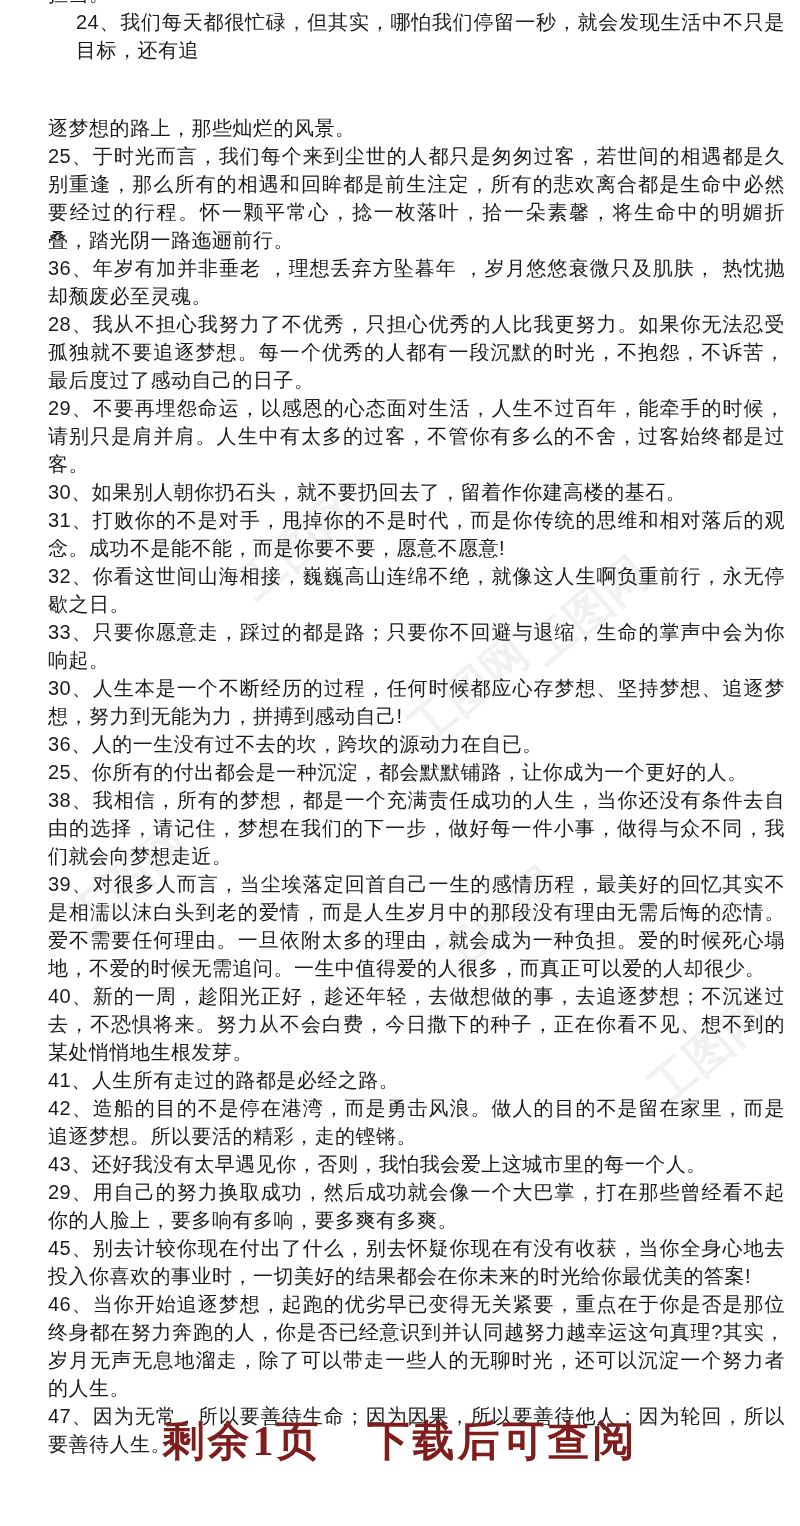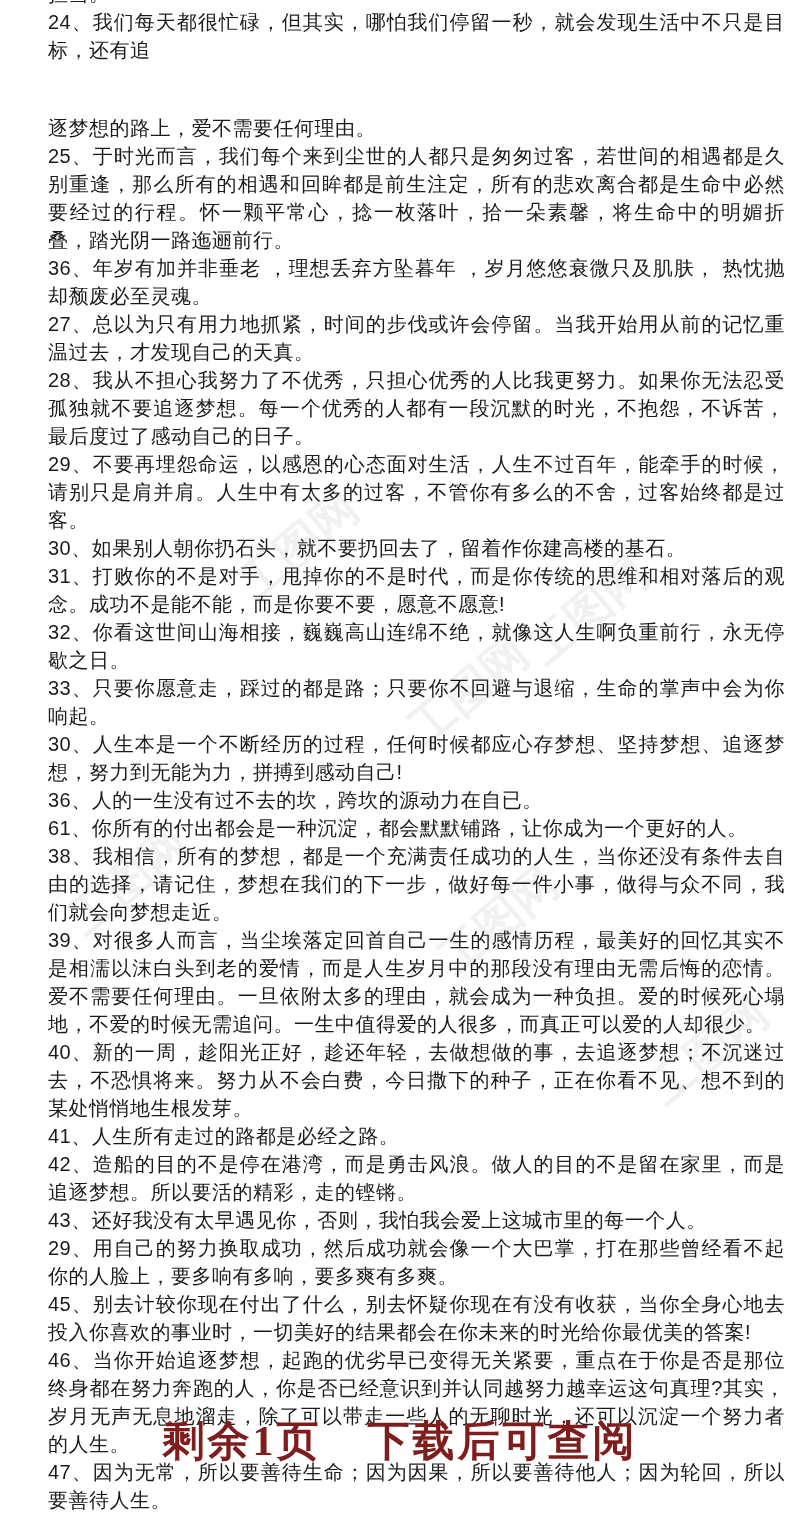--- a/index.html
+++ b/index.html
@@ -22,20 +22,21 @@
     line-height:28px;
     text-align:justify;
     letter-spacing:0.5px;
     word-break:break-all;
   }
   p.partial{
     margin-top:-20px; 
   }
   p.gap-after{
     margin-bottom:50px; 
+    margin-left:28px;
   }
   .watermark{
     position:absolute;
     font-size:46px;
     font-weight:bold;
     color:#000;
     opacity:0.05;
     transform:rotate(-40deg);
     white-space:nowrap;
     pointer-events:none;
@@ -66,33 +67,32 @@
   <span class="watermark" style="left:520px;top:580px;">工图网</span>
   <span class="watermark" style="left:400px;top:660px;">工图网</span>
   <span class="watermark" style="left:60px;top:850px;">工图网</span>
   <span class="watermark" style="left:430px;top:890px;">工图网</span>
   <span class="watermark" style="left:640px;top:1020px;">工图网</span>
 
   <div class="content">
     <p class="quote partial">担当。</p>
     <div id="quotes">
         <p class="quote gap-after">24、我们每天都很忙碌，但其实，哪怕我们停留一秒，就会发现生活中不只是目标，还有追</p>
-        <p class="quote">逐梦想的路上，爱不需要任何理由。</p>
+        <p class="quote">逐梦想的路上，那些灿烂的风景。</p>
         <p class="quote">25、于时光而言，我们每个来到尘世的人都只是匆匆过客，若世间的相遇都是久别重逢，那么所有的相遇和回眸都是前生注定，所有的悲欢离合都是生命中必然要经过的行程。怀一颗平常心，捻一枚落叶，拾一朵素馨，将生命中的明媚折叠，踏光阴一路迤逦前行。</p>
         <p class="quote">36、年岁有加并非垂老 ，理想丢弃方坠暮年 ，岁月悠悠衰微只及肌肤， 热忱抛却颓废必至灵魂。</p>
-        <p class="quote">27、总以为只有用力地抓紧，时间的步伐或许会停留。当我开始用从前的记忆重温过去，才发现自己的天真。</p>
         <p class="quote">28、我从不担心我努力了不优秀，只担心优秀的人比我更努力。如果你无法忍受孤独就不要追逐梦想。每一个优秀的人都有一段沉默的时光，不抱怨，不诉苦，最后度过了感动自己的日子。</p>
         <p class="quote">29、不要再埋怨命运，以感恩的心态面对生活，人生不过百年，能牵手的时候，请别只是肩并肩。人生中有太多的过客，不管你有多么的不舍，过客始终都是过客。</p>
         <p class="quote">30、如果别人朝你扔石头，就不要扔回去了，留着作你建高楼的基石。</p>
         <p class="quote">31、打败你的不是对手，甩掉你的不是时代，而是你传统的思维和相对落后的观念。成功不是能不能，而是你要不要，愿意不愿意!</p>
         <p class="quote">32、你看这世间山海相接，巍巍高山连绵不绝，就像这人生啊负重前行，永无停歇之日。</p>
         <p class="quote">33、只要你愿意走，踩过的都是路；只要你不回避与退缩，生命的掌声中会为你响起。</p>
         <p class="quote">30、人生本是一个不断经历的过程，任何时候都应心存梦想、坚持梦想、追逐梦想，努力到无能为力，拼搏到感动自己!</p>
         <p class="quote">36、人的一生没有过不去的坎，跨坎的源动力在自已。</p>
-        <p class="quote">61、你所有的付出都会是一种沉淀，都会默默铺路，让你成为一个更好的人。</p>
+        <p class="quote">25、你所有的付出都会是一种沉淀，都会默默铺路，让你成为一个更好的人。</p>
         <p class="quote">38、我相信，所有的梦想，都是一个充满责任成功的人生，当你还没有条件去自由的选择，请记住，梦想在我们的下一步，做好每一件小事，做得与众不同，我们就会向梦想走近。</p>
         <p class="quote">39、对很多人而言，当尘埃落定回首自己一生的感情历程，最美好的回忆其实不是相濡以沫白头到老的爱情，而是人生岁月中的那段没有理由无需后悔的恋情。爱不需要任何理由。一旦依附太多的理由，就会成为一种负担。爱的时候死心塌地，不爱的时候无需追问。一生中值得爱的人很多，而真正可以爱的人却很少。</p>
         <p class="quote">40、新的一周，趁阳光正好，趁还年轻，去做想做的事，去追逐梦想；不沉迷过去，不恐惧将来。努力从不会白费，今日撒下的种子，正在你看不见、想不到的某处悄悄地生根发芽。</p>
         <p class="quote">41、人生所有走过的路都是必经之路。</p>
         <p class="quote">42、造船的目的不是停在港湾，而是勇击风浪。做人的目的不是留在家里，而是追逐梦想。所以要活的精彩，走的铿锵。</p>
         <p class="quote">43、还好我没有太早遇见你，否则，我怕我会爱上这城市里的每一个人。</p>
         <p class="quote">29、用自己的努力换取成功，然后成功就会像一个大巴掌，打在那些曾经看不起你的人脸上，要多响有多响，要多爽有多爽。</p>
         <p class="quote">45、别去计较你现在付出了什么，别去怀疑你现在有没有收获，当你全身心地去投入你喜欢的事业时，一切美好的结果都会在你未来的时光给你最优美的答案!</p>
         <p class="quote">46、当你开始追逐梦想，起跑的优劣早已变得无关紧要，重点在于你是否是那位终身都在努力奔跑的人，你是否已经意识到并认同越努力越幸运这句真理?其实，岁月无声无息地溜走，除了可以带走一些人的无聊时光，还可以沉淀一个努力者的人生。</p>
         <p class="quote">47、因为无常，所以要善待生命；因为因果，所以要善待他人；因为轮回，所以要善待人生。</p>

